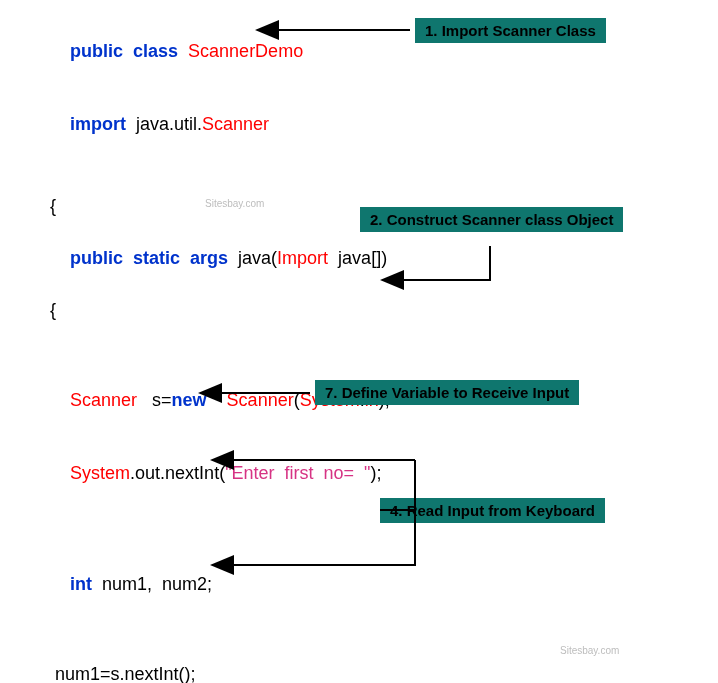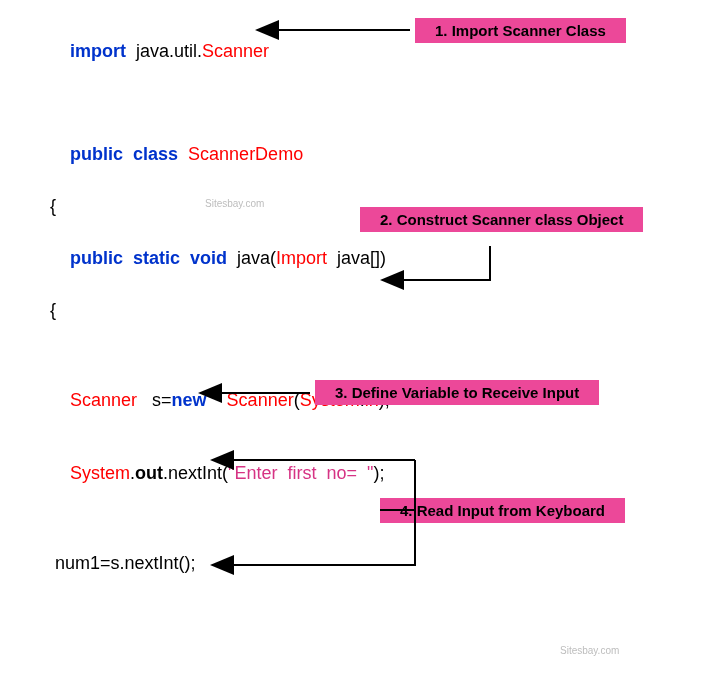--- a/index.html
+++ b/index.html
@@ -14,27 +14,27 @@
   }
   .codeblock { position: relative; }
   .line { margin-bottom: 10px; font-size: 18px; white-space: pre; }
   .gap-lg { margin-bottom: 40px; }
   .gap-xl { margin-bottom: 48px; }
 
   .kw   { color: #0033cc; font-weight: bold; }  
   .cls  { color: #ff0000; }                        
   .str  { color: #d63384; }
   .sys  { color: #ff0000; }
-  .outk { color: #000; font-weight: bold; }
+  .outk { color: #000; font-weight: normal; }
   .txt  { color: #000; }
 
   .callout {
     position: absolute;
-    background: #ec4899;
-    padding: 4px 20px;
+    background: #0f766e;
+    padding: 4px 10px;
     font-weight: bold;
     font-size: 15px;
     color: #000;
     white-space: nowrap;
     text-align: center;
   }
 
   .watermark {
     position: absolute;
     color: #bdbdbd;
@@ -48,52 +48,55 @@
     left: 0; top: 0;
     width: 718px; height: 683px;
     pointer-events: none;
   }
 </style>
 </head>
 <body>
 
 <div class="codeblock">
 
+  <div class="line">
+    <span class="kw">public</span><span class="kw">  class  </span><span class="cls">ScannerDemo</span>
+  </div>
+
   <div class="line gap-lg">
     <span class="kw">import</span><span class="txt">  java.util.</span><span class="cls">Scanner</span>
-  </div>
-
-  <div class="line">
-    <span class="kw">public</span><span class="kw">  class  </span><span class="cls">ScannerDemo</span>
   </div>
 
   <div class="line">{</div>
 
   <div class="line">
-    <span class="kw">public</span><span class="kw">  static</span><span class="kw">  void  </span><span class="txt">java(</span><span class="cls">Import</span><span class="txt">  java[])</span>
+    <span class="kw">public</span><span class="kw">  static</span><span class="kw">  args  </span><span class="txt">java(</span><span class="cls">Import</span><span class="txt">  java[])</span>
   </div>
 
   <div class="line gap-xl">{</div>
 
   <div class="line">
     <span class="cls">Scanner</span><span class="txt">   s=</span><span class="kw">new</span><span class="txt">    </span><span class="cls">Scanner</span><span class="txt">(</span><span class="sys">System</span><span class="txt">.</span><span class="cls">in</span><span class="txt">);</span>
   </div>
 
   <div class="line gap-xl">
     <span class="sys">System</span><span class="txt">.</span><span class="outk">out</span><span class="txt">.</span><span class="txt">nextInt(</span><span class="str">"Enter  first  no=  "</span><span class="txt">);</span>
   </div>
 
+  <div class="line gap-xl">
+    <span class="kw">int</span><span class="txt">  num1,  num2;</span>
+  </div>
 
   <div class="line gap-lg"> num1=s.nextInt();</div>
 
 </div>
 
 <div class="callout" style="left:415px; top:18px;">1. Import Scanner Class</div>
 <div class="callout" style="left:360px; top:207px;">2. Construct Scanner class Object</div>
-<div class="callout" style="left:315px; top:380px;">3. Define Variable to Receive Input</div>
+<div class="callout" style="left:315px; top:380px;">7. Define Variable to Receive Input</div>
 <div class="callout" style="left:380px; top:498px;">4. Read Input from Keyboard</div>
 
 <div class="watermark wm1">Sitesbay.com</div>
 <div class="watermark wm2">Sitesbay.com</div>
 
 <svg class="arrows">
   <defs>
     <marker id="ah" markerWidth="12" markerHeight="12" refX="2" refY="5" orient="auto">
       <path d="M0,0 L0,10 L12,5 z" fill="#000"></path>
     </marker>

